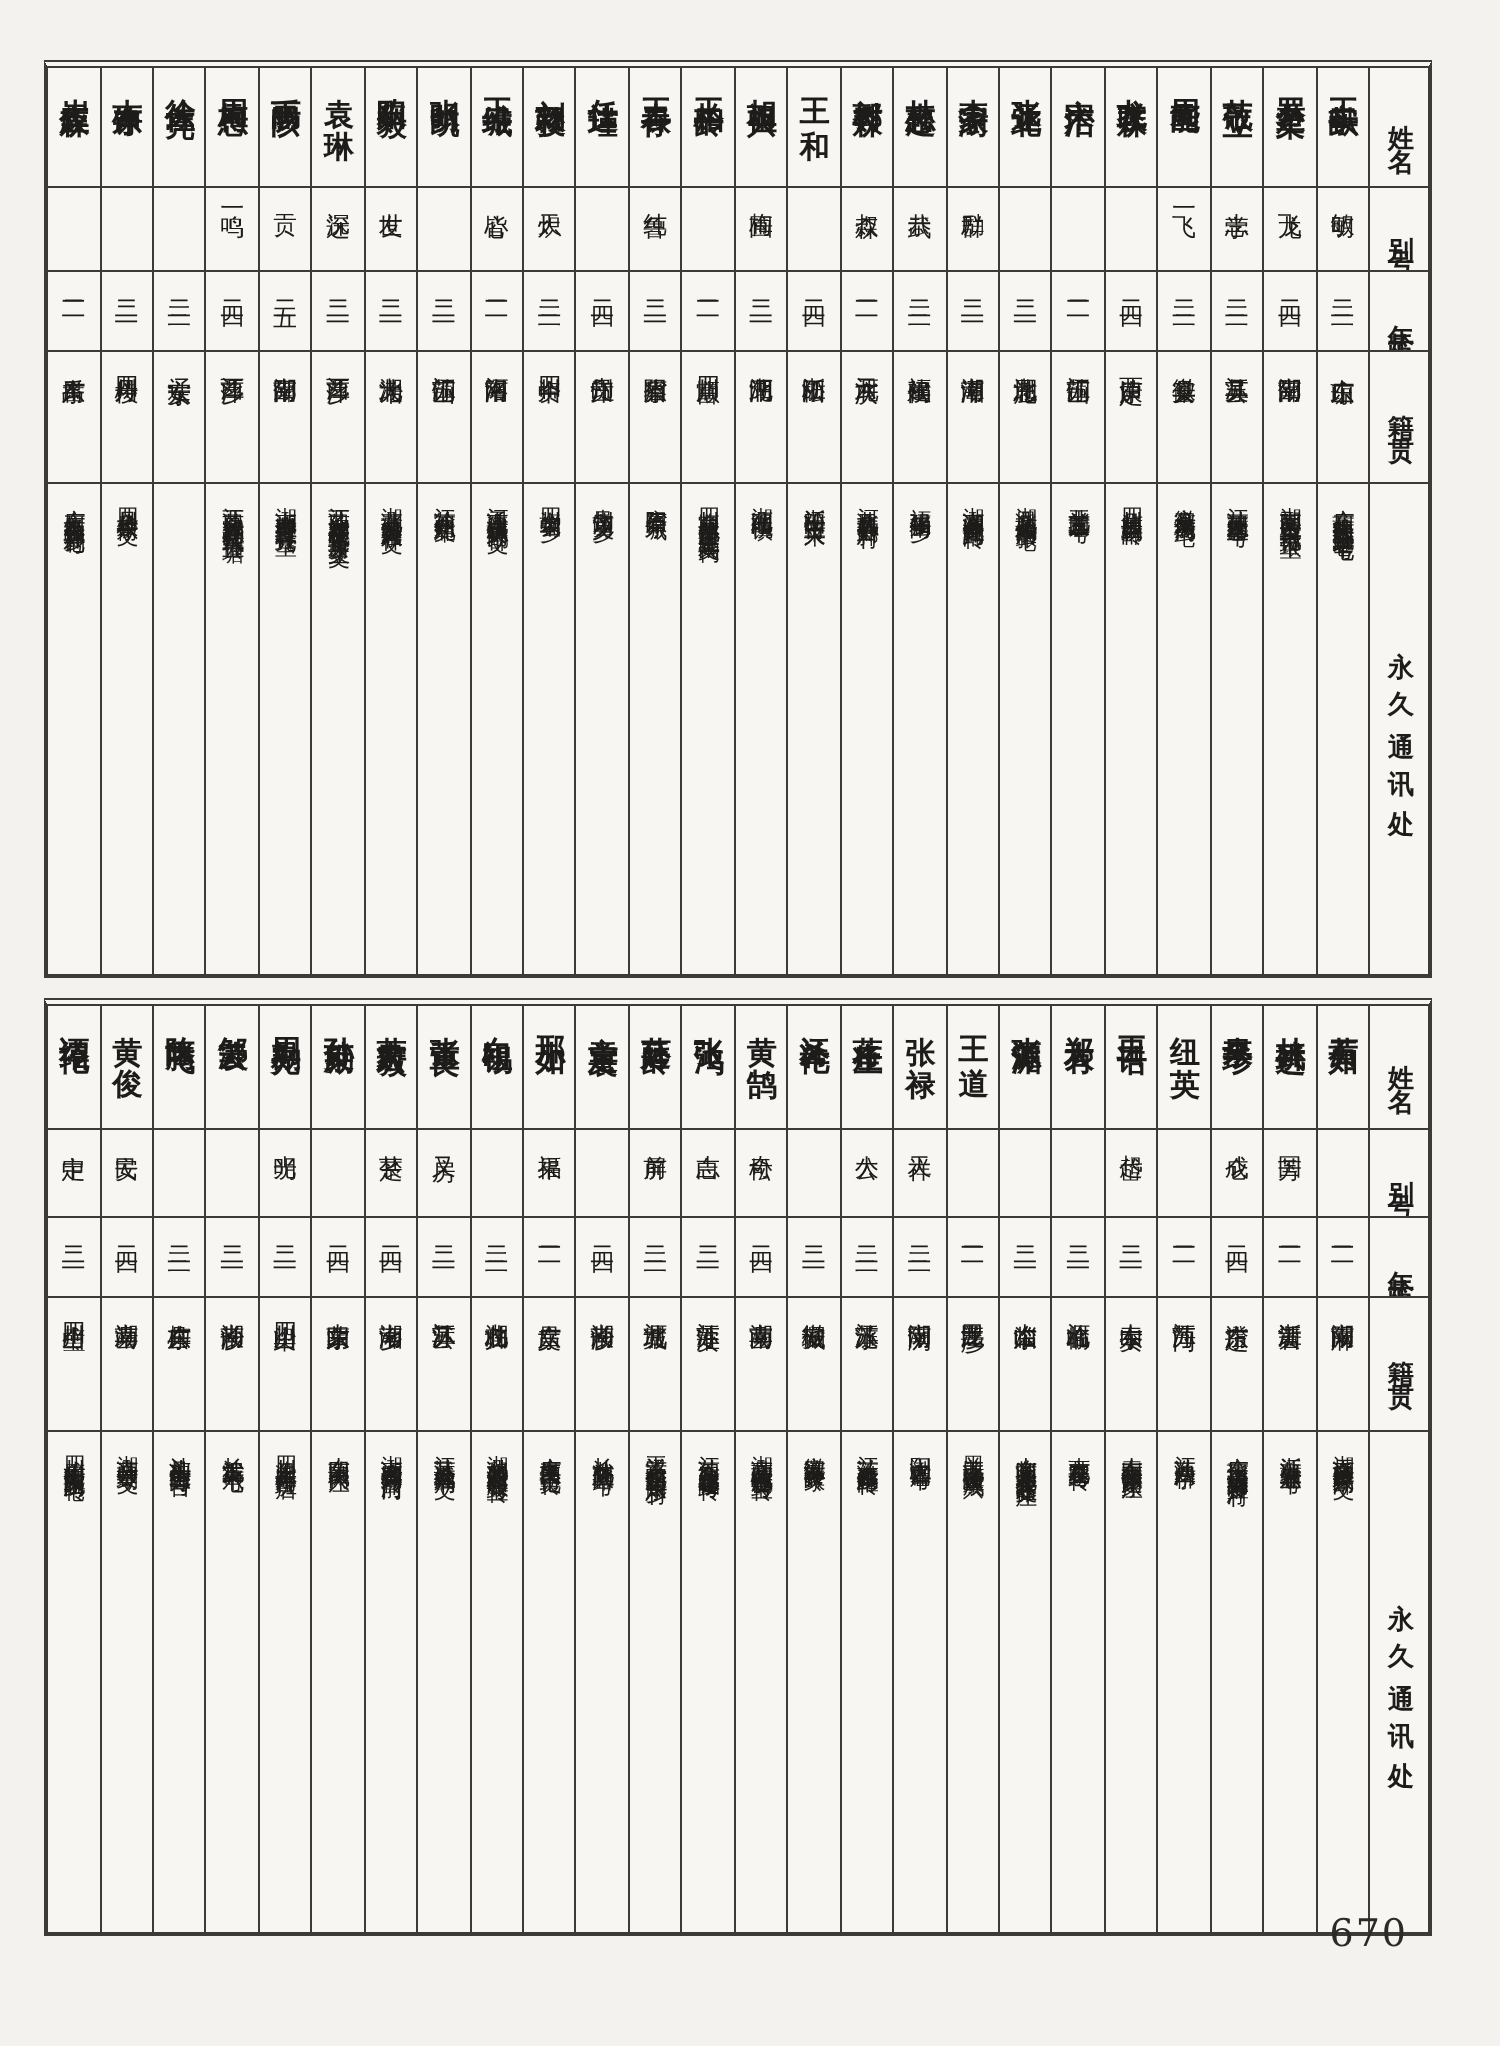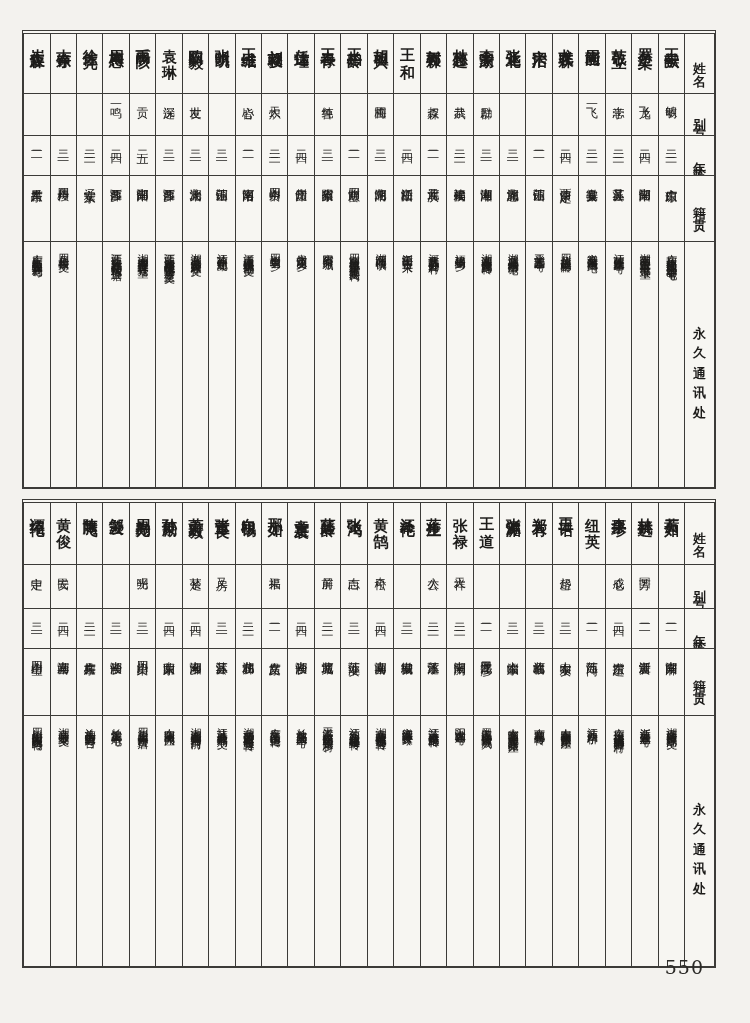--- a/index.html
+++ b/index.html
@@ -966,13 +966,13 @@
         <div class="cell r3">
           <span class="vtext t-origin">四川璧山</span>
         </div>
         <div class="cell r4">
           <span class="vtext t-address">四川璧山南街谢家院内石宅转</span>
         </div>
       </div>
     </div>
 </div>
 
-<div class="page-number">550</div>
+<div class="page-number">670</div>
 
 </body></html>

